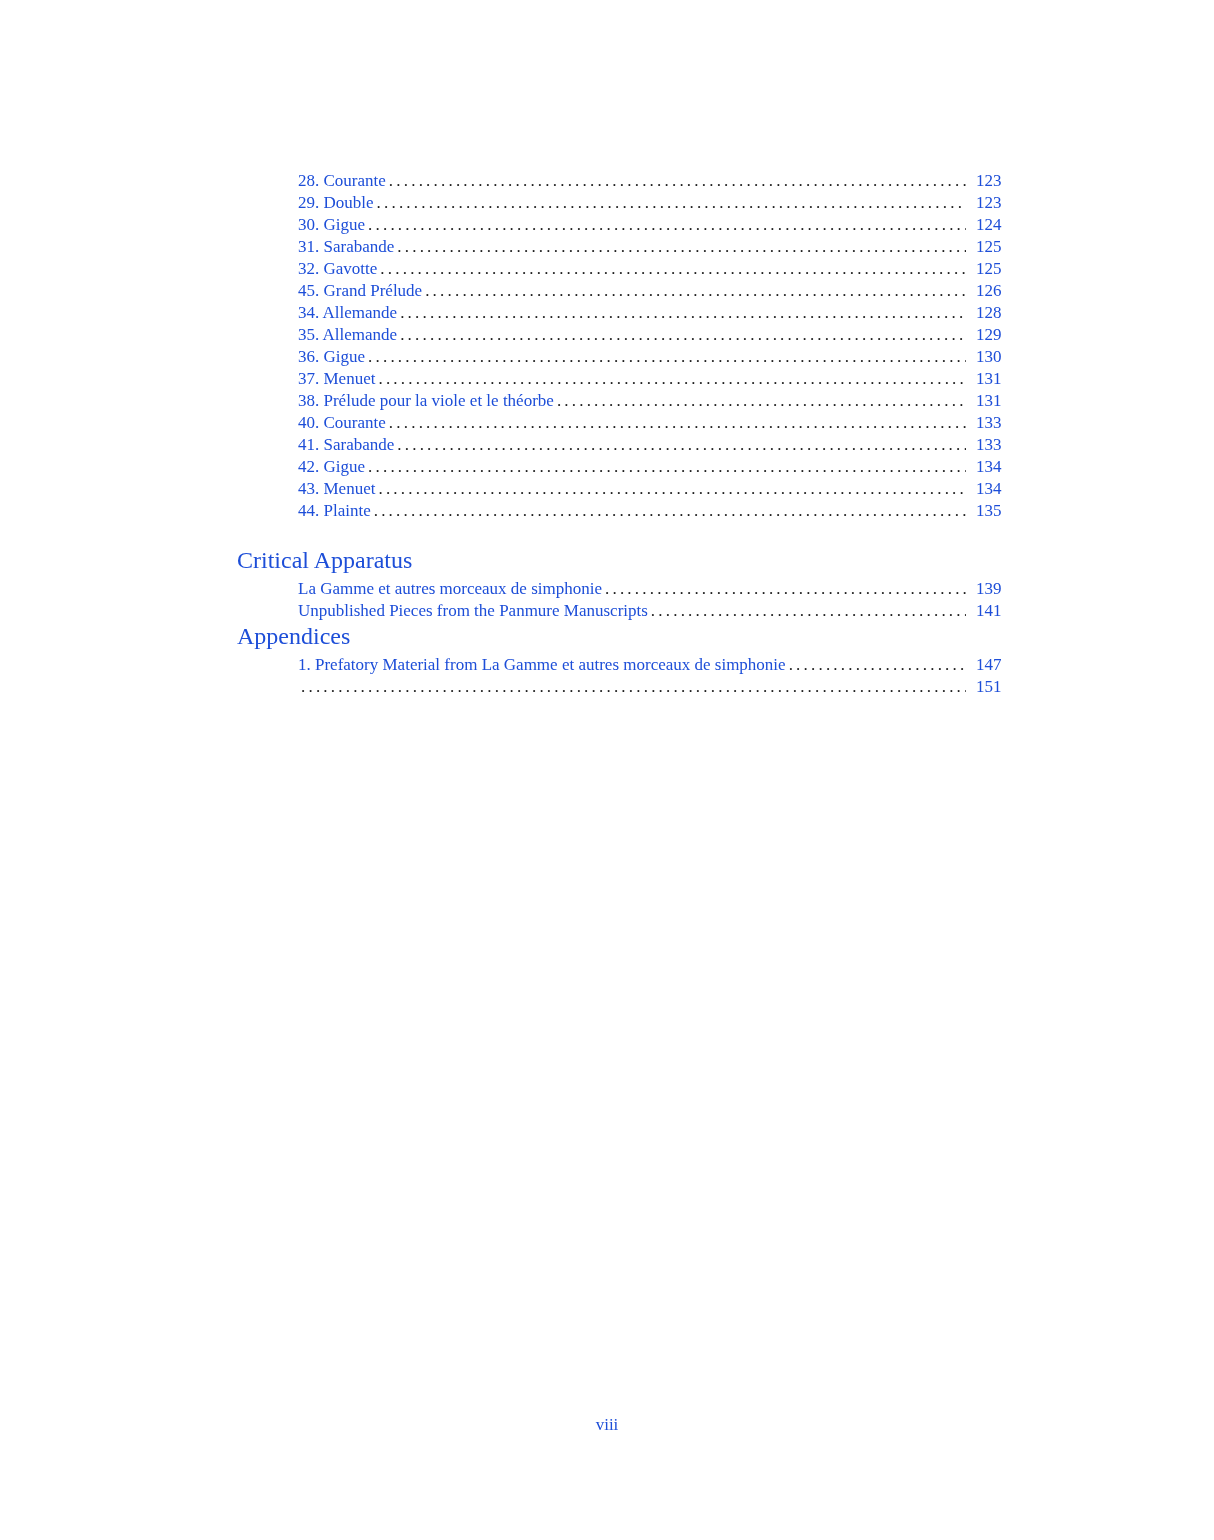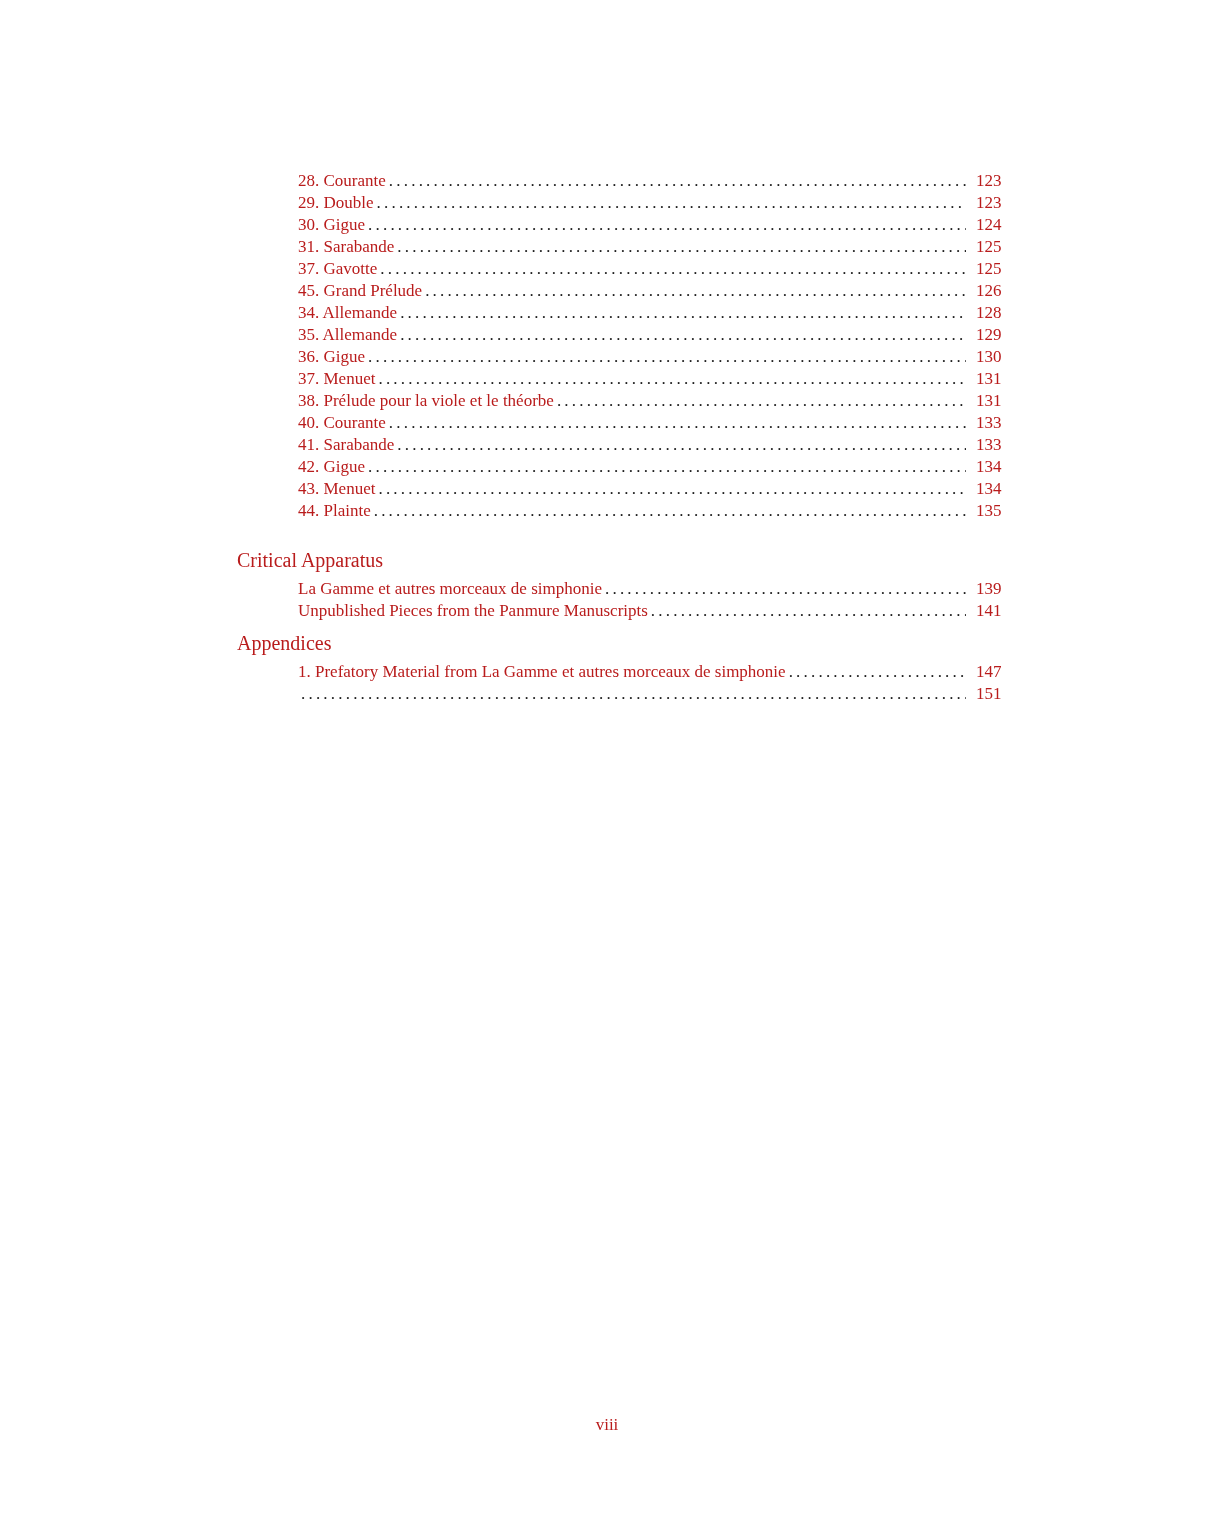--- a/index.html
+++ b/index.html
@@ -5,21 +5,21 @@
   html, body {
     margin: 0;
     padding: 0;
     background: #ffffff;
   }
   .page {
     position: relative;
     width: 1214px;
     height: 1540px;
     background: #ffffff;
-    color: #b91c1c;
+    color: #1d4ed8;
     font-family: "Liberation Serif", "DejaVu Serif", serif;
     overflow: hidden;
   }
   .toc-content {
     position: absolute;
     left: 237px;
     top: 170px;
     width: 771px;
   }
   .toc-entries {
@@ -46,24 +46,24 @@
     content: "........................................................................................................................................................................................................";
     letter-spacing: 3.2px;
     color: #1b1b1b;
   }
   .toc-page {
     flex: 0 0 auto;
     min-width: 32px;
     text-align: left;
   }
   .toc-section { margin-top: 26px; }
-  .toc-section + .toc-section { margin-top: 9px; }
+  .toc-section + .toc-section { margin-top: 2px; }
   .section-heading {
     margin: 0;
-    font-size: 20px;
+    font-size: 24px;
     font-weight: normal;
     line-height: 24px;
   }
   .section-items {
     margin-top: 6px;
     margin-left: 61px;
   }
   .page-footer {
     position: absolute;
     left: 0;
@@ -94,21 +94,21 @@
     <span class="toc-label"><span>30. Gigue</span></span>
     <span class="toc-leader"></span>
     <span class="toc-page">124</span>
   </div>
         <div class="toc-row">
     <span class="toc-label"><span>31. Sarabande</span></span>
     <span class="toc-leader"></span>
     <span class="toc-page">125</span>
   </div>
         <div class="toc-row">
-    <span class="toc-label"><span>37. Gavotte</span></span>
+    <span class="toc-label"><span>32. Gavotte</span></span>
     <span class="toc-leader"></span>
     <span class="toc-page">125</span>
   </div>
         <div class="toc-row">
     <span class="toc-label"><span>45. Grand Prélude</span></span>
     <span class="toc-leader"></span>
     <span class="toc-page">126</span>
   </div>
         <div class="toc-row">
     <span class="toc-label"><span>34. Allemande</span></span>

